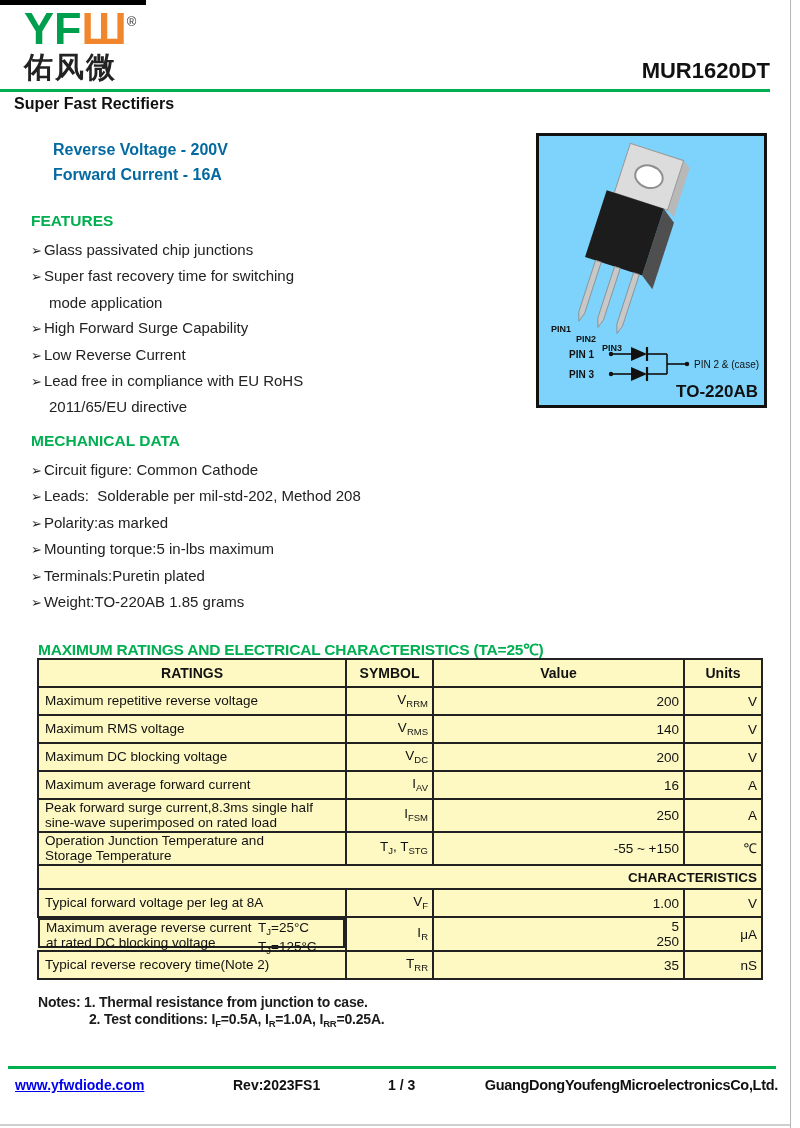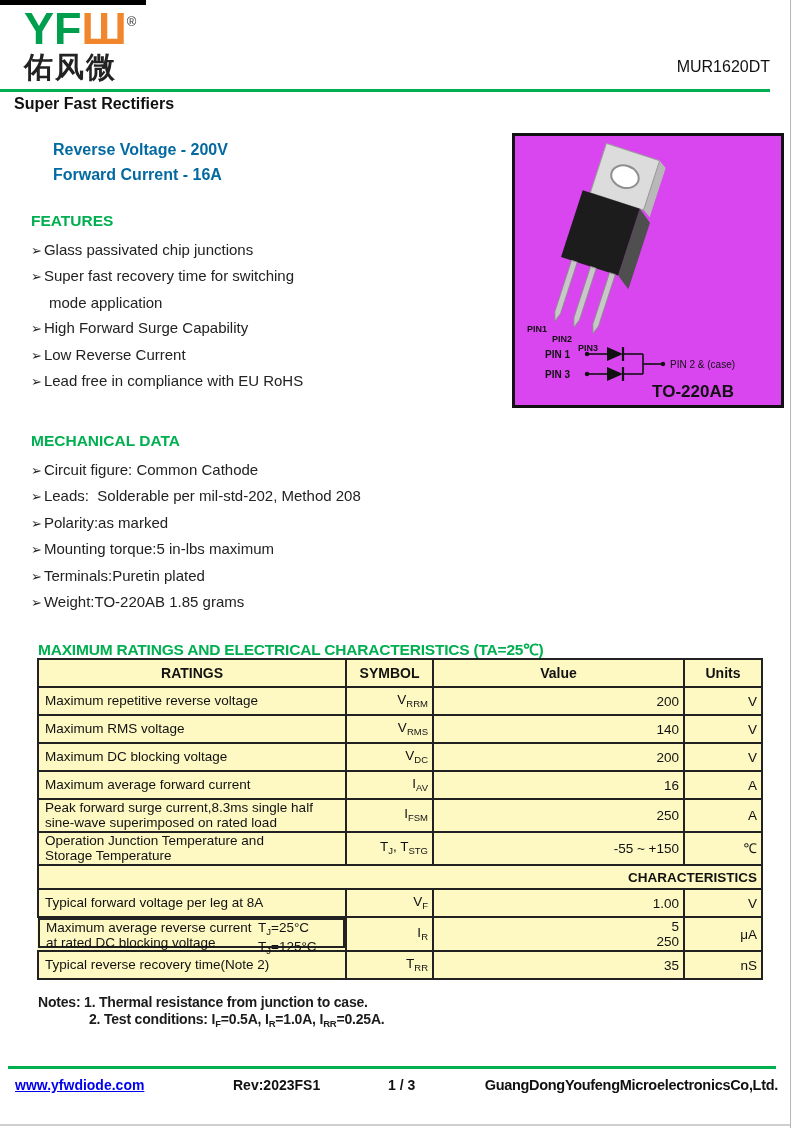--- a/index.html
+++ b/index.html
@@ -7,35 +7,35 @@
         font-family:"Liberation Sans", sans-serif;color:#1a1a1a;}
   
   .topbar{position:absolute;left:0;top:0;width:146px;height:5px;background:#000;}
   
   .logo{position:absolute;left:24px;top:6px;line-height:1;}
   .logo-mark{font-weight:bold;font-size:45px;letter-spacing:0px;}
   .logo-green{color:var(--logo-green,#009F4D);}
   .logo-orange{color:var(--logo-orange,#F2862C);}
   .logo-reg{font-size:13px;color:#333;vertical-align:18px;font-weight:normal;}
   .logo-cn{font-size:29px;font-weight:bold;color:#222;letter-spacing:2px;margin-top:2px;}
-  .part-number{position:absolute;right:30px;top:58px;font-size:16px;font-weight:normal;color:#111;}
+  .part-number{position:absolute;right:30px;top:58px;font-size:22px;font-weight:bold;color:#111;}
   .header-rule{position:absolute;left:0;top:89px;width:770px;height:3px;background:var(--accent,#00AF50);}
   .category{position:absolute;left:14px;top:95px;font-size:16px;font-weight:bold;color:#111;}
   .keyspecs{position:absolute;left:33px;top:137px;font-size:16px;font-weight:bold;line-height:25px;color:#0369a1;margin-left:20px;}
   
   .sec{position:absolute;width:470px;}
   .features{left:31px;top:212px;}
   .mech{left:31px;top:432px;}
   .sec-title{color:var(--accent,#00AF50);font-weight:bold;font-size:15.5px;margin:0 0 7px 0;}
   .b-line{font-size:15px;line-height:25.4px;color:#222;white-space:pre-wrap;}
   .b-line .bullet{font-size:13px;margin-right:2px;color:#222;}
   .b-line.cont{padding-left:18px;}
   
-  .pkg-box{position:absolute;left:512px;top:133px;width:272px;height:275px;border:3px solid #111;
-           box-sizing:border-box;background:#d946ef;}
+  .pkg-box{position:absolute;left:536px;top:133px;width:231px;height:275px;border:3px solid #111;
+           box-sizing:border-box;background:#7dd3fc;}
   .pin-lbl{font:bold 9px "Liberation Sans",sans-serif;fill:#111;}
   .ckt-lbl{font:bold 10px "Liberation Sans",sans-serif;fill:#111;}
   .common-lbl{font:10px "Liberation Sans",sans-serif;fill:#111;}
   .pkg-name{font:bold 17px "Liberation Sans",sans-serif;fill:#111;}
   
   .tbl-title{position:absolute;left:38px;top:638px;font-size:15.5px;font-weight:bold;
              color:var(--accent,#00AF50);letter-spacing:-0.2px;}
   .rt-table{position:absolute;left:37px;top:658px;width:724px;border-collapse:collapse;table-layout:fixed;
             background:#fef9c3;}
   .rt-table th,.rt-table td{border:2px solid #222;padding:1px 4px;font-size:13.5px;color:#111;text-align:right;}
@@ -87,20 +87,21 @@
 
   <div class="sec features">
     <div class="sec-title">FEATURES</div>
     <div id="features-list">
         <div class="b-line"><span class="bullet">➢</span><span>Glass passivated chip junctions</span></div>
         <div class="b-line"><span class="bullet">➢</span><span>Super fast recovery time for switching</span></div>
         <div class="b-line cont"><span>mode application</span></div>
         <div class="b-line"><span class="bullet">➢</span><span>High Forward Surge Capability</span></div>
         <div class="b-line"><span class="bullet">➢</span><span>Low Reverse Current</span></div>
         <div class="b-line"><span class="bullet">➢</span><span>Lead free in compliance with EU RoHS</span></div>
+        <div class="b-line cont"><span>2011/65/EU directive</span></div>
       </div>
   </div>
 
   <div class="sec mech">
     <div class="sec-title">MECHANICAL DATA</div>
     <div id="mech-list">
         <div class="b-line"><span class="bullet">➢</span><span>Circuit figure: Common Cathode</span></div>
         <div class="b-line"><span class="bullet">➢</span><span>Leads:  Solderable per mil-std-202, Method 208</span></div>
         <div class="b-line"><span class="bullet">➢</span><span>Polarity:as marked</span></div>
         <div class="b-line"><span class="bullet">➢</span><span>Mounting torque:5 in-lbs maximum</span></div>

